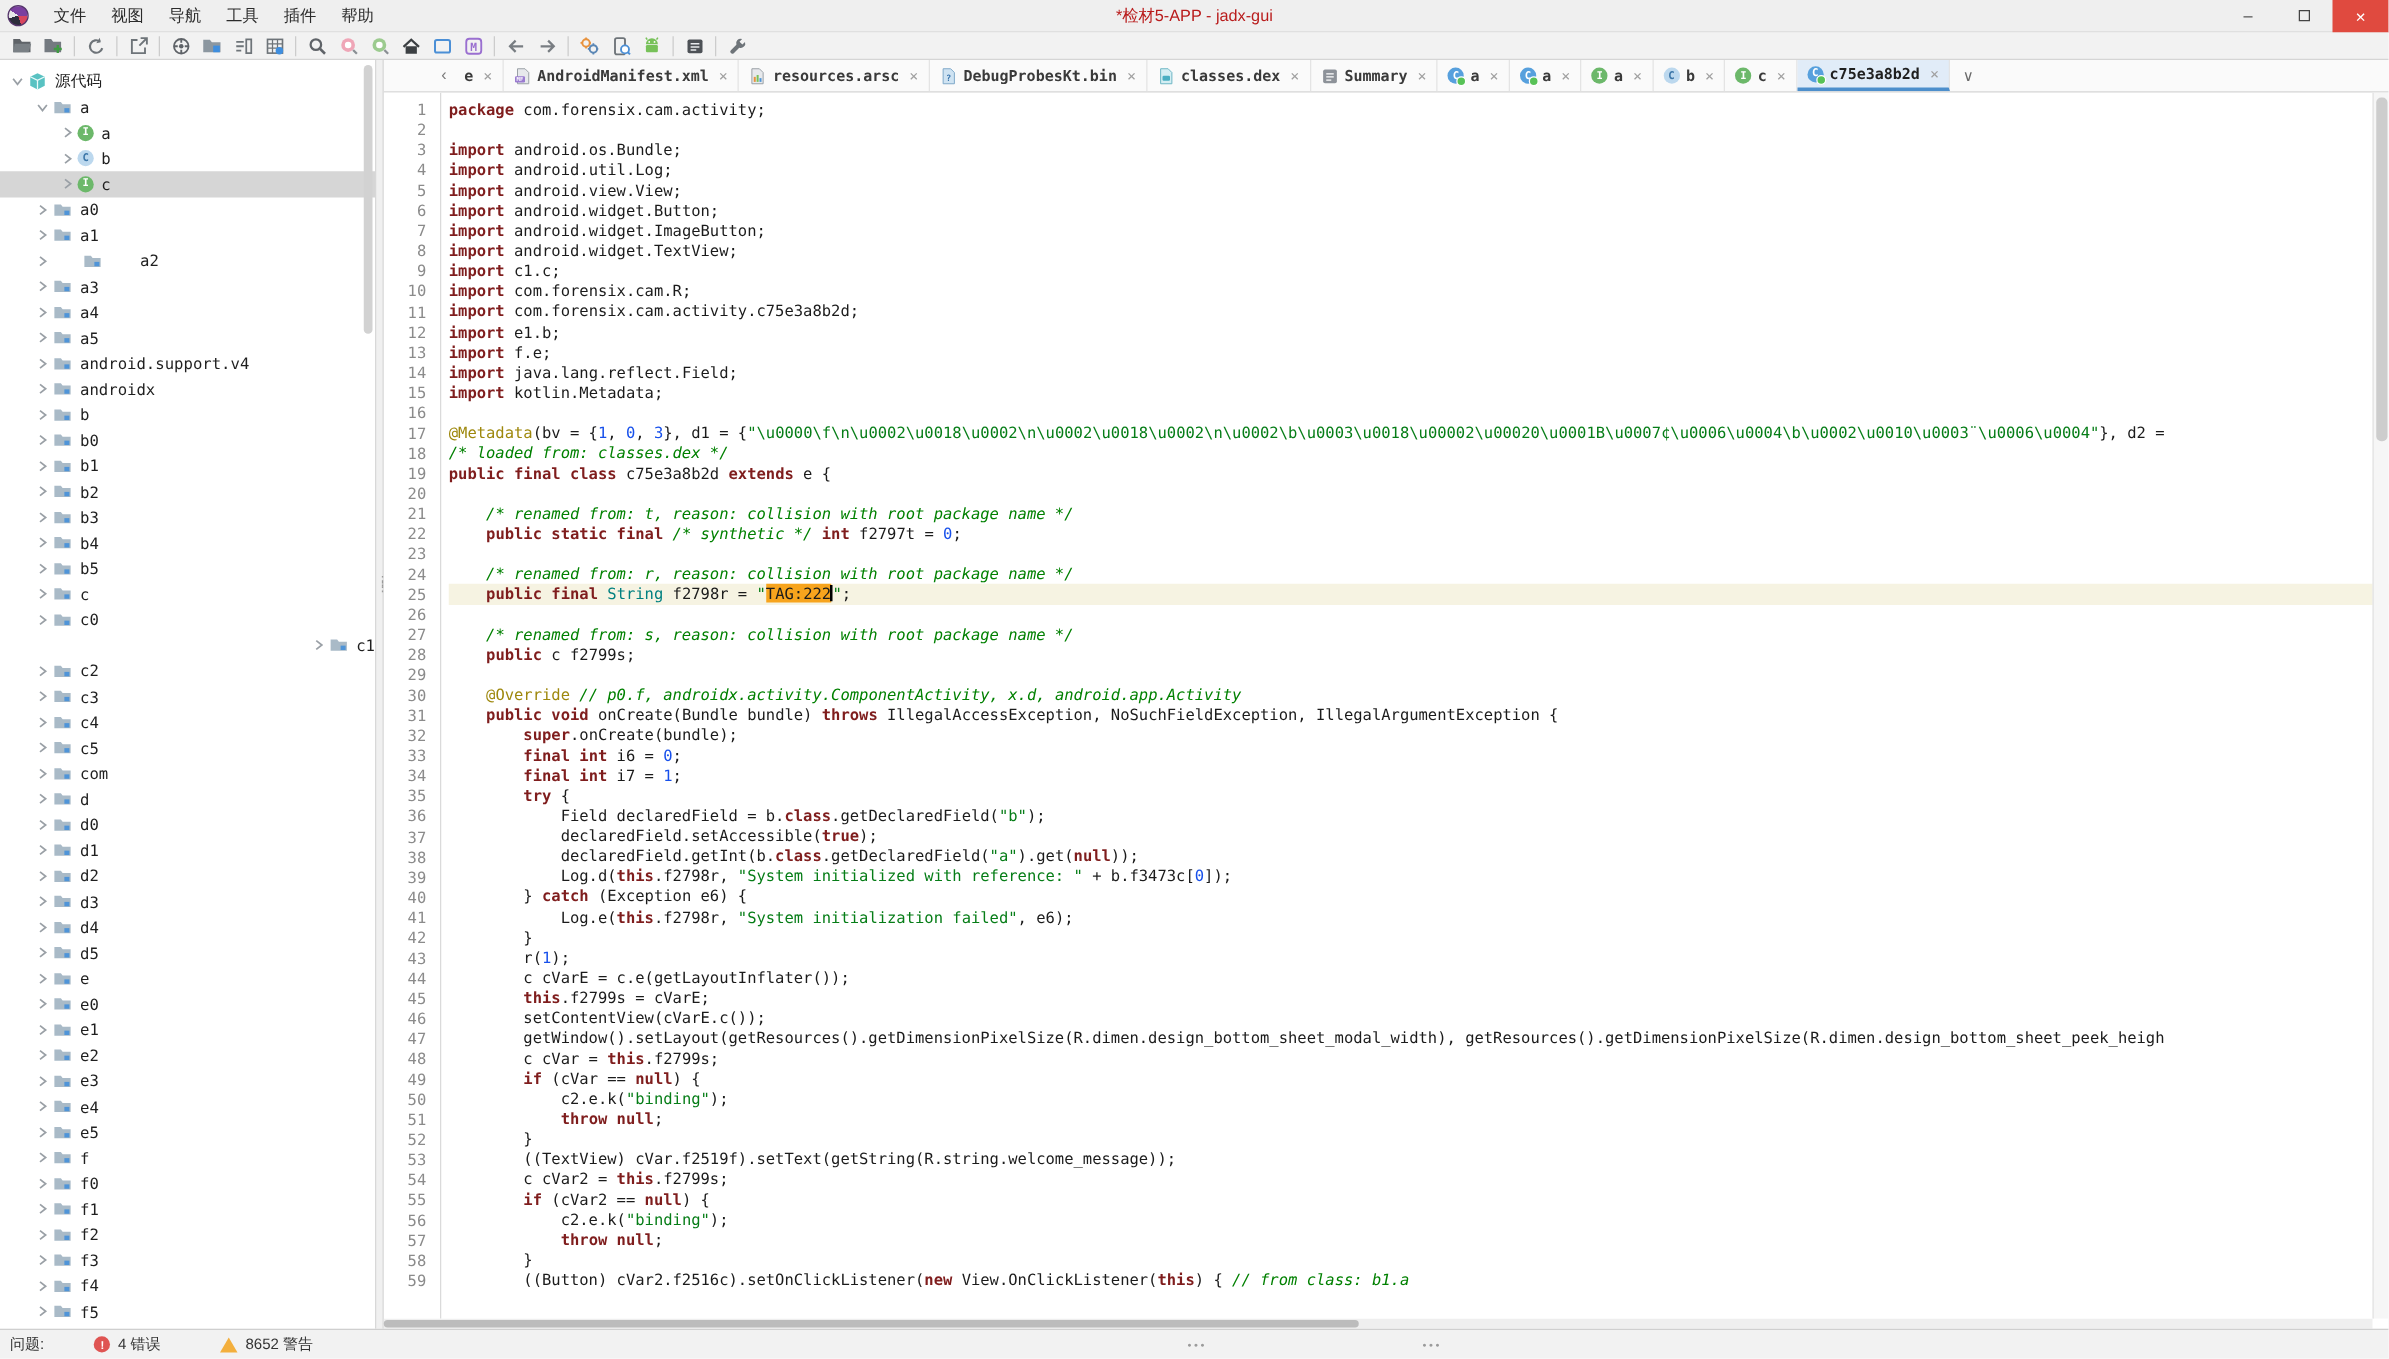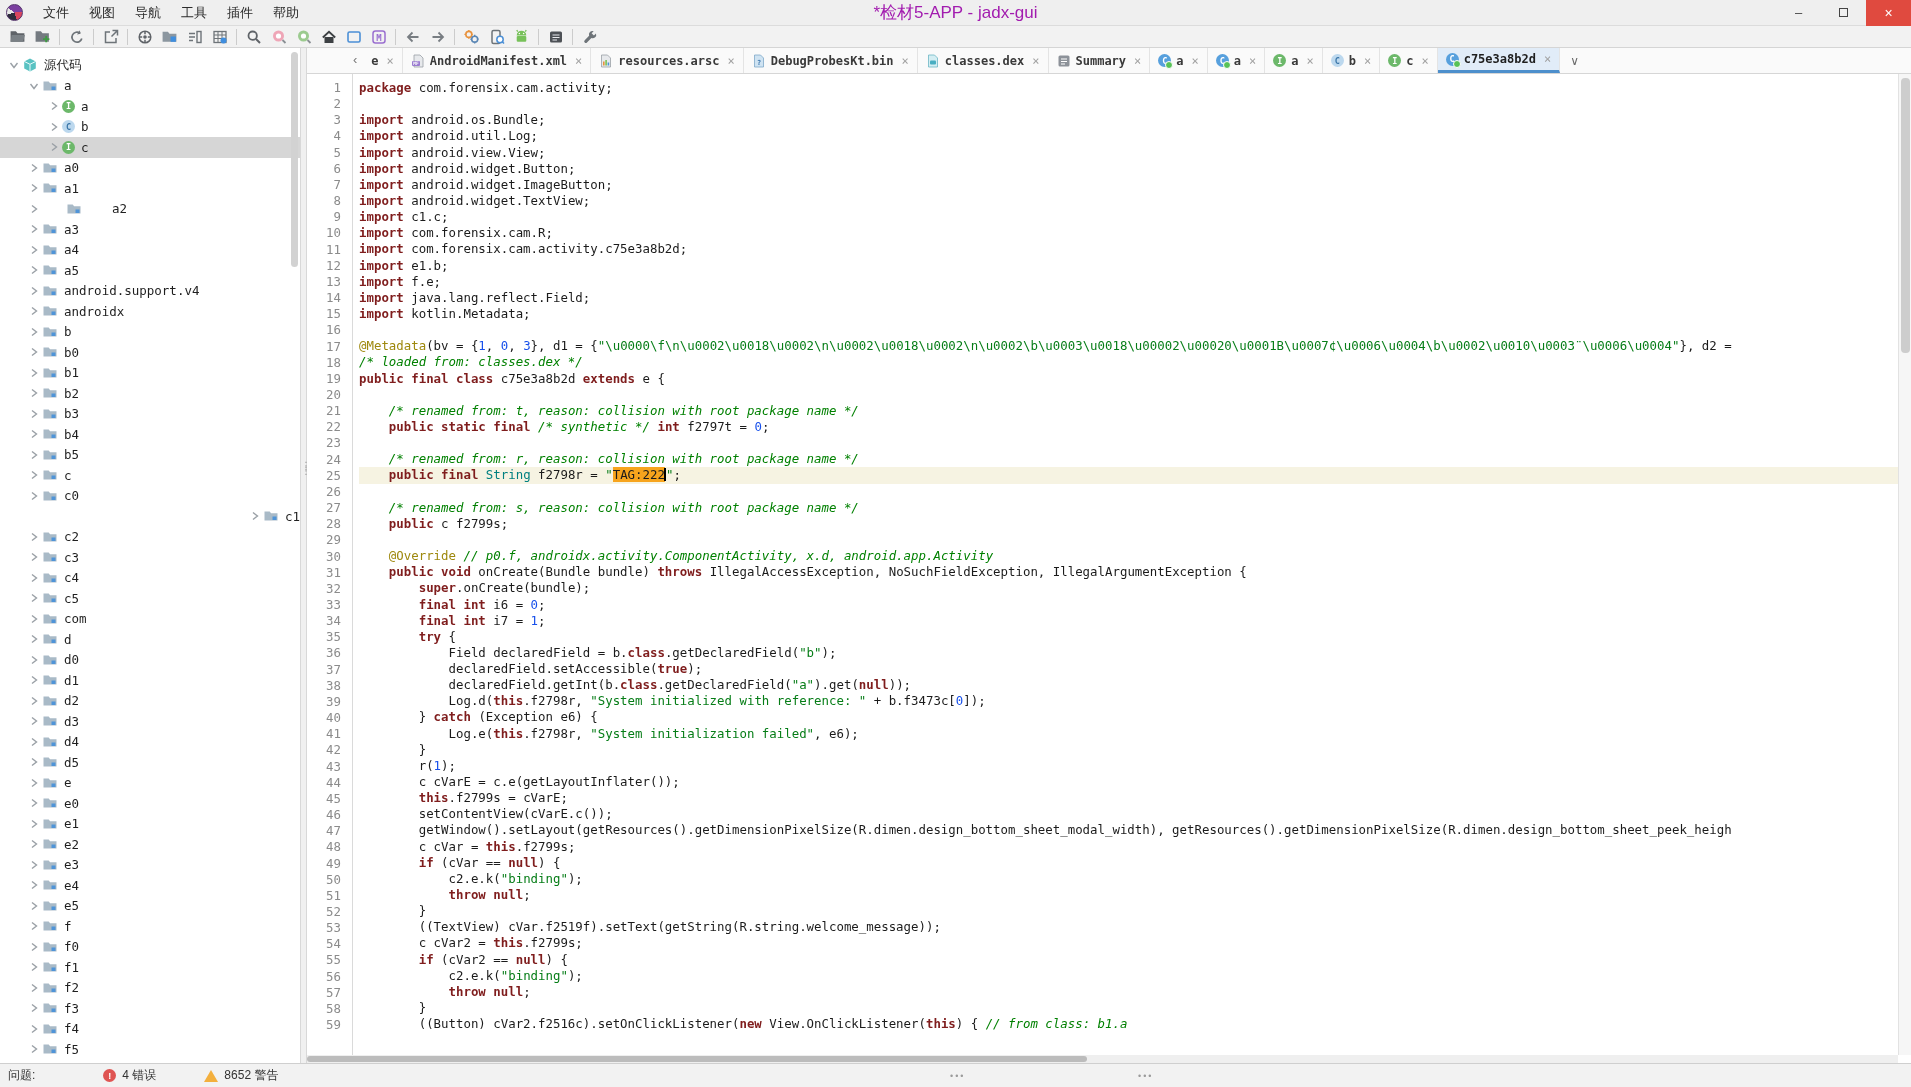--- a/index.html
+++ b/index.html
@@ -5,21 +5,21 @@
 *{box-sizing:border-box;margin:0;padding:0}
 html,body{width:1911px;height:1087px;overflow:hidden}
 body{font-family:"Liberation Sans",sans-serif;background:#e9e9e9;color:#1b1b1b}
 .window{position:relative;width:1911px;height:1087px;background:#fff;overflow:hidden}
 
 
 .titlebar{position:absolute;top:0;left:0;right:0;height:26px;background:#efefef;border-bottom:1px solid #dcdcdc;display:flex;align-items:center;padding-left:6px}
 .logo{width:17px;height:17px;border-radius:50%;background:conic-gradient(#7b3fa0 0 25%,#d8465f 25% 45%,#2d2d3c 45% 70%,#e8e8e8 70% 85%,#7b3fa0 85%);flex:none;border:1px solid #55356b}
 .menus{display:flex;margin-left:10px}
 .menu{padding:3px 10px;font-size:13px;color:#2b2b2b;border-radius:3px;cursor:default}
-.win-title{position:absolute;left:50%;transform:translateX(-50%);font-size:17px;color:#a21caf;white-space:nowrap}
+.win-title{position:absolute;left:50%;transform:translateX(-50%);font-size:13px;color:#b91c1c;white-space:nowrap}
 .win-controls{margin-left:auto;display:flex;height:26px}
 .wc{width:45px;height:26px;display:flex;align-items:center;justify-content:center;font-size:13px;color:#444}
 .wc.close{background:#e04a3f;color:#fff;font-size:14px}
 .wc .maxbox{width:9px;height:9px;border:1px solid #444;display:inline-block}
 
 
 .toolbar{position:absolute;top:26px;left:0;right:0;height:22px;background:#f2f2f2;border-bottom:1px solid #d5d5d5;display:flex;align-items:center;padding-left:5px}
 .tool{width:25px;height:21px;display:flex;align-items:center;justify-content:center;border-radius:3px}
 .tsep{width:1px;height:16px;background:#cccccc;margin:0 4px}
 .icon{display:inline-flex;align-items:center;justify-content:center;line-height:0}
@@ -77,21 +77,21 @@
 .hscroll{height:8px;flex:none;background:#efefef;position:relative;margin-right:13px}
 .hthumb{position:absolute;left:0;top:1px;height:6px;width:49%;background:#bcbcbc;border-radius:3px}
 .bottom-strip{height:24px;flex:none;background:#f2f2f2;border-top:1px solid #d8d8d8;display:flex;align-items:center;padding-left:3px}
 .btab{padding:0 11px;height:100%;display:flex;align-items:center;font-size:12px;color:#333;position:relative}
 .btab.active::before{content:'';position:absolute;top:-1px;left:0;right:0;height:4px;background:#4d8fcc}
 .splitview{margin-left:128px;display:flex;align-items:center;gap:6px;font-size:12px;color:#333}
 .cb{width:13px;height:13px;border:1px solid #9a9a9a;background:#fff;flex:none}
 
 
 .statusbar{position:absolute;left:0;right:0;bottom:0;height:24px;background:#f2f2f2;border-top:1px solid #cfcfcf;display:flex;align-items:center;font-size:12px;color:#333;padding:0 8px}
-.stat-problems{margin-right:68px}
+.stat-problems{margin-right:40px}
 .stat-item{display:flex;align-items:center;gap:6px;margin-right:48px}
 .err-dot{width:13px;height:13px;border-radius:50%;background:#df5452;color:#fff;font:bold 9px "Liberation Sans",sans-serif;display:flex;align-items:center;justify-content:center}
 .warn-tri{width:0;height:0;border-left:7px solid transparent;border-right:7px solid transparent;border-bottom:12px solid #f3af3d}
 .stat-dots{position:absolute;color:#9b9b9b;font-size:9px;letter-spacing:2px;top:7px}
 </style>
 </head>
 <body>
 
 <div class="window">
 

